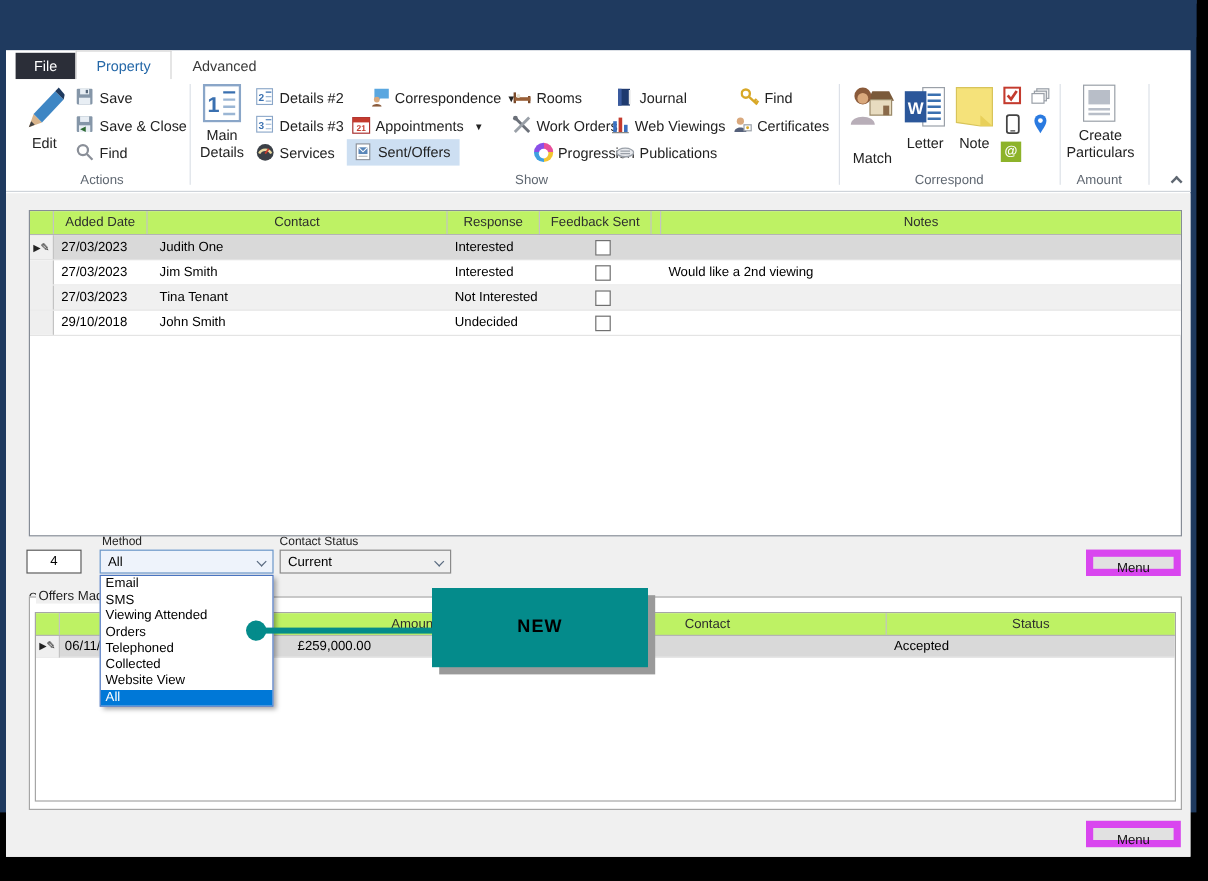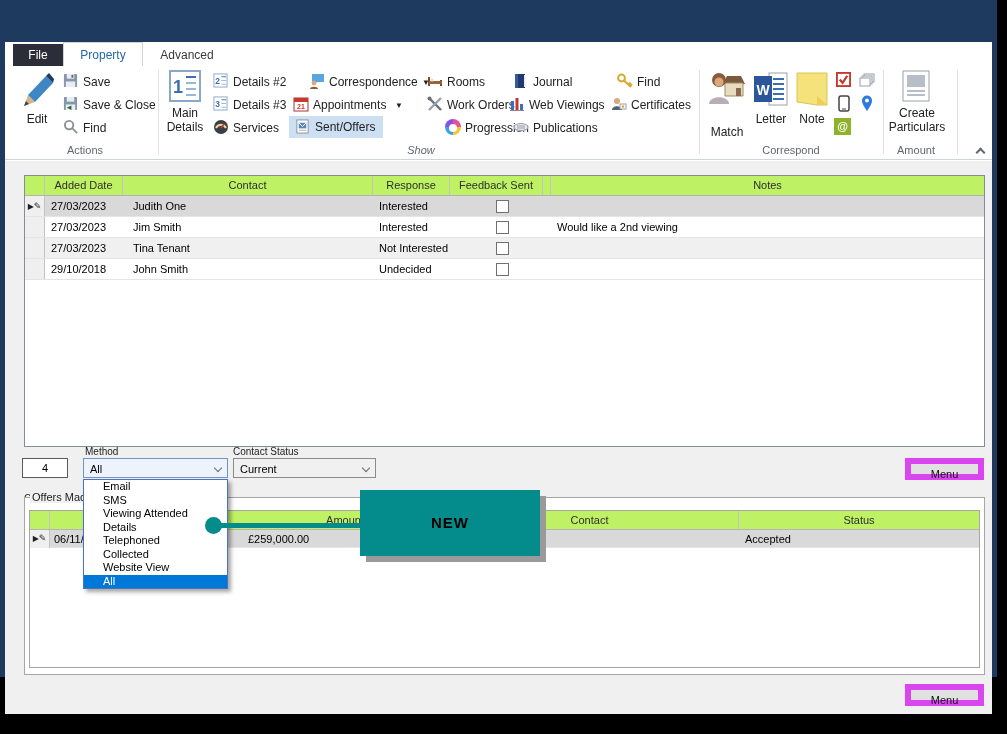--- a/index.html
+++ b/index.html
@@ -47,21 +47,21 @@
 
   
   .tinylabel { font-size:10px; color:#222; }
   .combo { height:20px; font-size:11px; line-height:18px; }
   .combo .chevd { position:absolute; right:6px; top:6px; width:6px; height:6px; border-right:1px solid #5a6b80; border-bottom:1px solid #5a6b80; transform:rotate(45deg); }
   .btn { background:#e1e1e1; border:6px solid #d946ef; font-size:11px; color:#111; text-align:center; }
 
   
   #dropdown { left:83px; top:479px; width:145px; background:#fff; border:1px solid #4a74c0;
               box-shadow:3px 3px 4px rgba(0,0,0,.35); z-index:30; }
-  .ddi { height:13.5px; font-size:11px; line-height:13.5px; padding-left:19px; color:#000; white-space:nowrap; }
+  .ddi { height:13.5px; font-size:11px; line-height:13.5px; padding-left:4px; color:#000; white-space:nowrap; }
   .ddi.sel { background:#0078d7; color:#fff; }
 
   
   #ann-line { left:213px; top:523px; width:148px; height:5px; background:#048b8b; z-index:40; }
   #ann-dot { left:205px; top:517px; width:17px; height:17px; border-radius:50%; background:#048b8b; z-index:40; }
   #ann-box { left:360px; top:490px; width:180px; height:66px; background:#048b8b; z-index:40;
              box-shadow:6px 6px 0 #9a9a9a; color:#000; font-size:15px; font-weight:bold;
              text-align:center; line-height:66px; letter-spacing:1px; }
   svg { display:block; }
 </style>
@@ -331,21 +331,21 @@
       <span class="ic">
           <svg width="16" height="16" viewBox="0 0 16 16">
             <circle cx="6" cy="5" r="3" fill="#d9a87c"></circle>
             <path d="M1 14 c0-5 10-5 10 0 Z" fill="#55607a"></path>
             <rect x="9" y="8" width="6" height="5" fill="#fff" stroke="#9aa0a8"></rect>
             <circle cx="12" cy="10.5" r="1.2" fill="#d8a828"></circle>
           </svg>
         </span>
       <span class="lbl">Certificates</span>
     </div>
-    <div class="abs grouplabel" style="left:366px;width:100px;font-style:italic;">Show</div>
+    <div class="abs grouplabel" style="left:388px;width:100px;">Show</div>
     <div class="abs rsep" style="left:694px;"></div>
 
     <div class="abs rbig" style="left:700px;top:4px;width:44px;height:70px;">
       <div class="abs" style="left:2px;top:0;">
         <svg width="40" height="38" viewBox="0 0 40 38">
             <path d="M20 6 L34 6 L38 14 L16 14 Z" fill="#7a5a3a"></path>
             <path d="M18 13 L36 13 L36 26 L18 26 Z" fill="#e8dcc0" stroke="#9a8a6a"></path>
             <rect x="29" y="18" width="5" height="8" fill="#8a6a4a"></rect>
             <circle cx="12" cy="10" r="7" fill="#8a5a3a"></circle>
             <circle cx="12" cy="12" r="4.5" fill="#d9a87c"></circle>
@@ -507,21 +507,21 @@
       <span class="abs" style="left:715px;">Accepted</span>
     </div>
   </div>
 
   <div class="abs btn" style="left:905px;top:684px;width:79px;height:22px;line-height:20px;">Menu</div>
 
   <div class="abs" id="dropdown">
     <div class="ddi">Email</div>
     <div class="ddi">SMS</div>
     <div class="ddi">Viewing Attended</div>
-    <div class="ddi">Details</div>
+    <div class="ddi">Orders</div>
     <div class="ddi">Telephoned</div>
     <div class="ddi">Collected</div>
     <div class="ddi">Website View</div>
     <div class="ddi sel">All</div>
   </div>
 
   <div class="abs" id="ann-dot"></div>
   <div class="abs" id="ann-line"></div>
   <div class="abs" id="ann-box">NEW</div>
 

